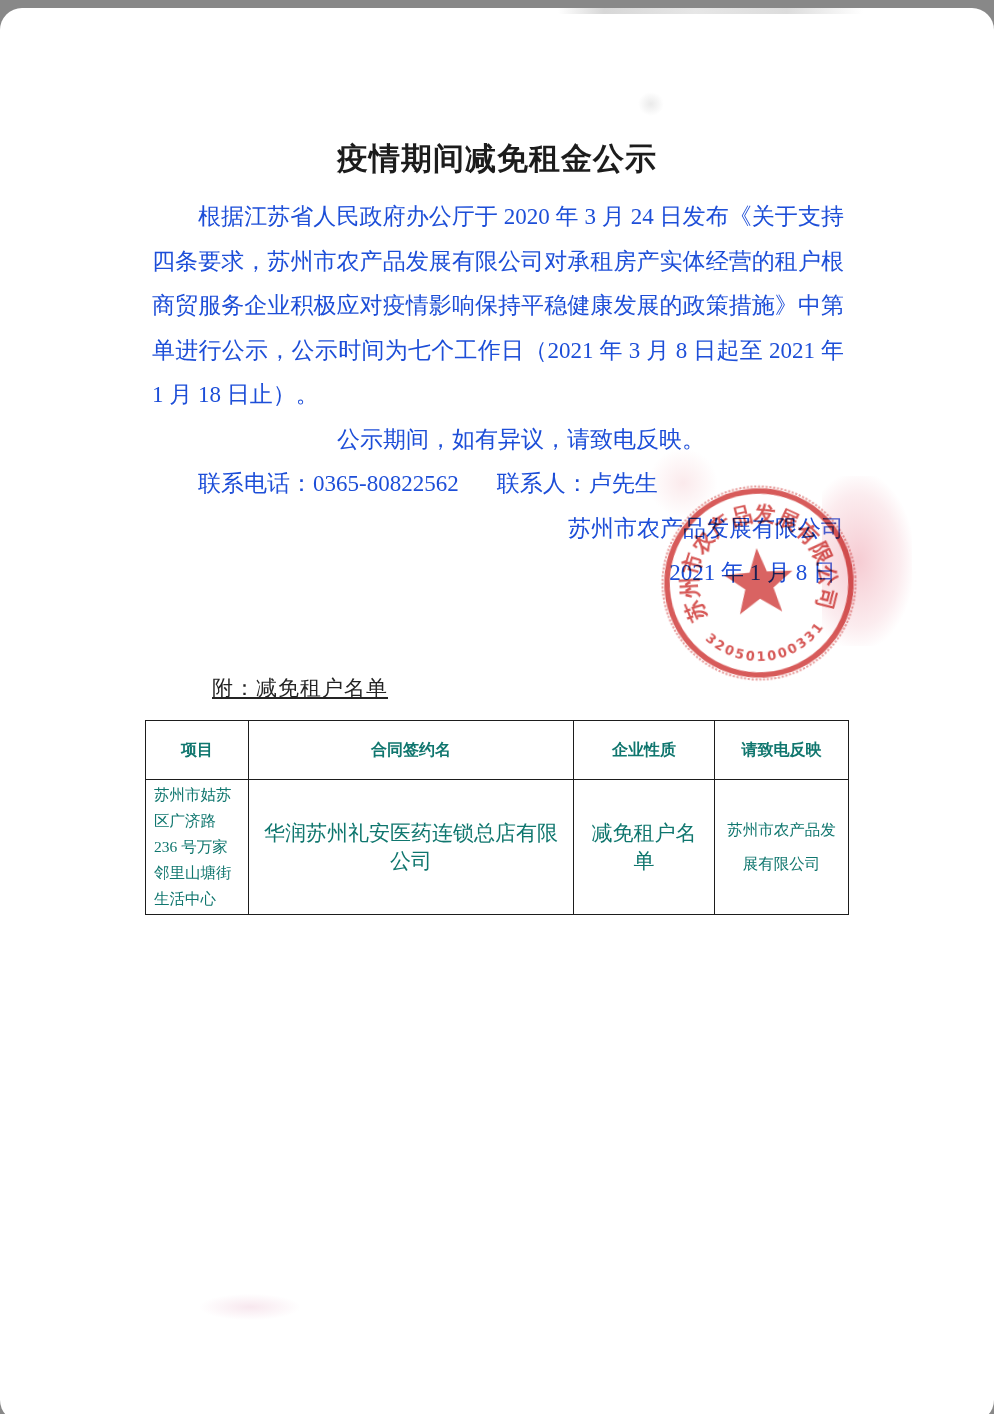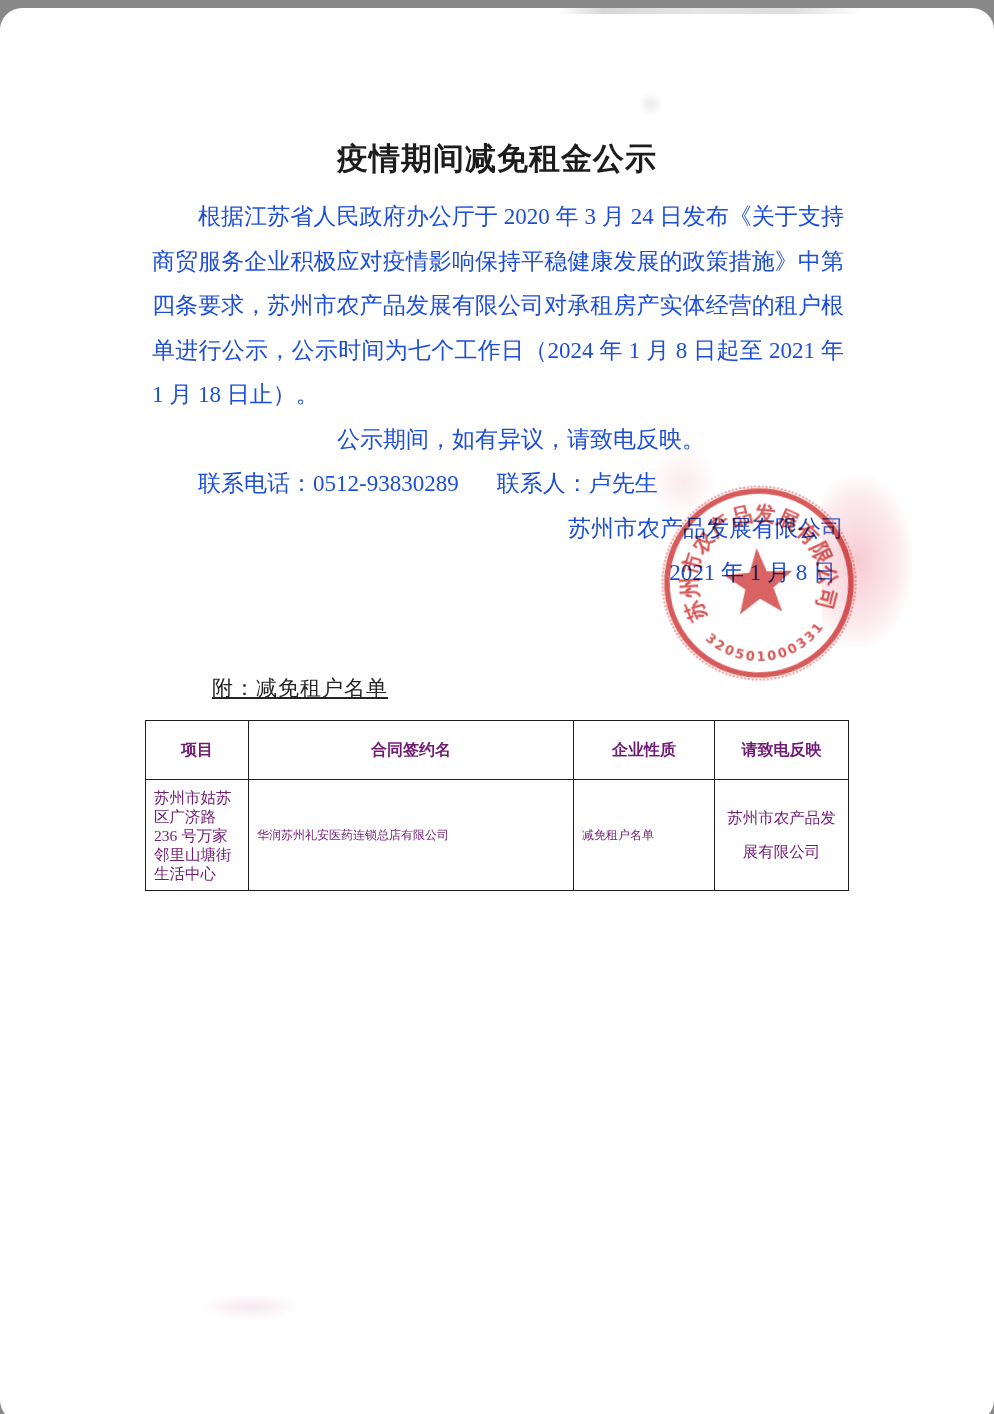--- a/index.html
+++ b/index.html
@@ -36,32 +36,32 @@
   
   .attachment{
     position:absolute;left:212px;top:666px;
     font-size:21px;color:#242424;letter-spacing:1px;text-decoration:underline;
   }
   
   .tenant-table{
     position:absolute;left:145px;top:712px;
     border-collapse:collapse;table-layout:fixed;
     width:703px;
-    font-size:16px;color:#701a75;
+    font-size:16px;color:#0f766e;
   }
   .tenant-table th,.tenant-table td{
     border:1.5px solid #1d1d1d;
     vertical-align:middle;
     padding:2px 8px;
     background:transparent;
   }
   .tenant-table th{height:54px;font-weight:bold;text-align:center;font-size:16px;}
   .tenant-table td{height:106px;}
-  .td-project{font-size:15.5px;line-height:19px;text-align:left;padding-left:9px;padding-right:6px;}
-  .td-contract,.td-type{text-align:left;font-size:12px;}
+  .td-project{font-size:15.5px;line-height:26px;text-align:left;padding-left:9px;padding-right:6px;}
+  .td-contract,.td-type{text-align:center;font-size:21px;}
   .td-impl{text-align:center;font-size:15.5px;line-height:34px;padding-left:4px;padding-right:4px;}
   
   .seal{
     position:absolute;left:659px;top:475px;width:200px;height:200px;
     mix-blend-mode:multiply;opacity:.9;
     transform:rotate(-4deg);
     filter:blur(.3px);
   }
   .seal-smudge{
     position:absolute;left:822px;top:468px;width:90px;height:170px;
@@ -93,27 +93,27 @@
 <div class="page">
 
   <div class="artifact-top"></div>
   <div class="artifact-speck"></div>
   <div class="artifact-smudge-bl"></div>
 
   <div class="doc-title">疫情期间减免租金公示</div>
 
   <div class="body-text">
     <div class="line just indent">根据江苏省人民政府办公厅于 2020 年 3 月 24 日发布《关于支持</div>
+    <div class="line just">四条要求，苏州市农产品发展有限公司对承租房产实体经营的租户根</div>
     <div class="line just">商贸服务企业积极应对疫情影响保持平稳健康发展的政策措施》中第</div>
-    <div class="line just">四条要求，苏州市农产品发展有限公司对承租房产实体经营的租户根</div>
-    <div class="line just">单进行公示，公示时间为七个工作日（2024 年 1 月 8 日起至 2021 年</div>
+    <div class="line just">单进行公示，公示时间为七个工作日（2021 年 3 月 8 日起至 2021 年</div>
     <div class="line">1 月 18 日止）。</div>
     <div class="line indent">公示期间，如有异议，请致电反映。</div>
     <div class="line indent contact">
-      <span>联系电话：0512-93830289</span>
+      <span>联系电话：0365-80822562</span>
       <span class="gap"></span>
       <span>联系人：卢先生</span>
     </div>
     <div class="line right">苏州市农产品发展有限公司</div>
     <div class="line right pad">2021 年 1 月 8 日</div>
   </div>
 
   <div class="attachment">附：减免租户名单</div>
 
   <table class="tenant-table">

